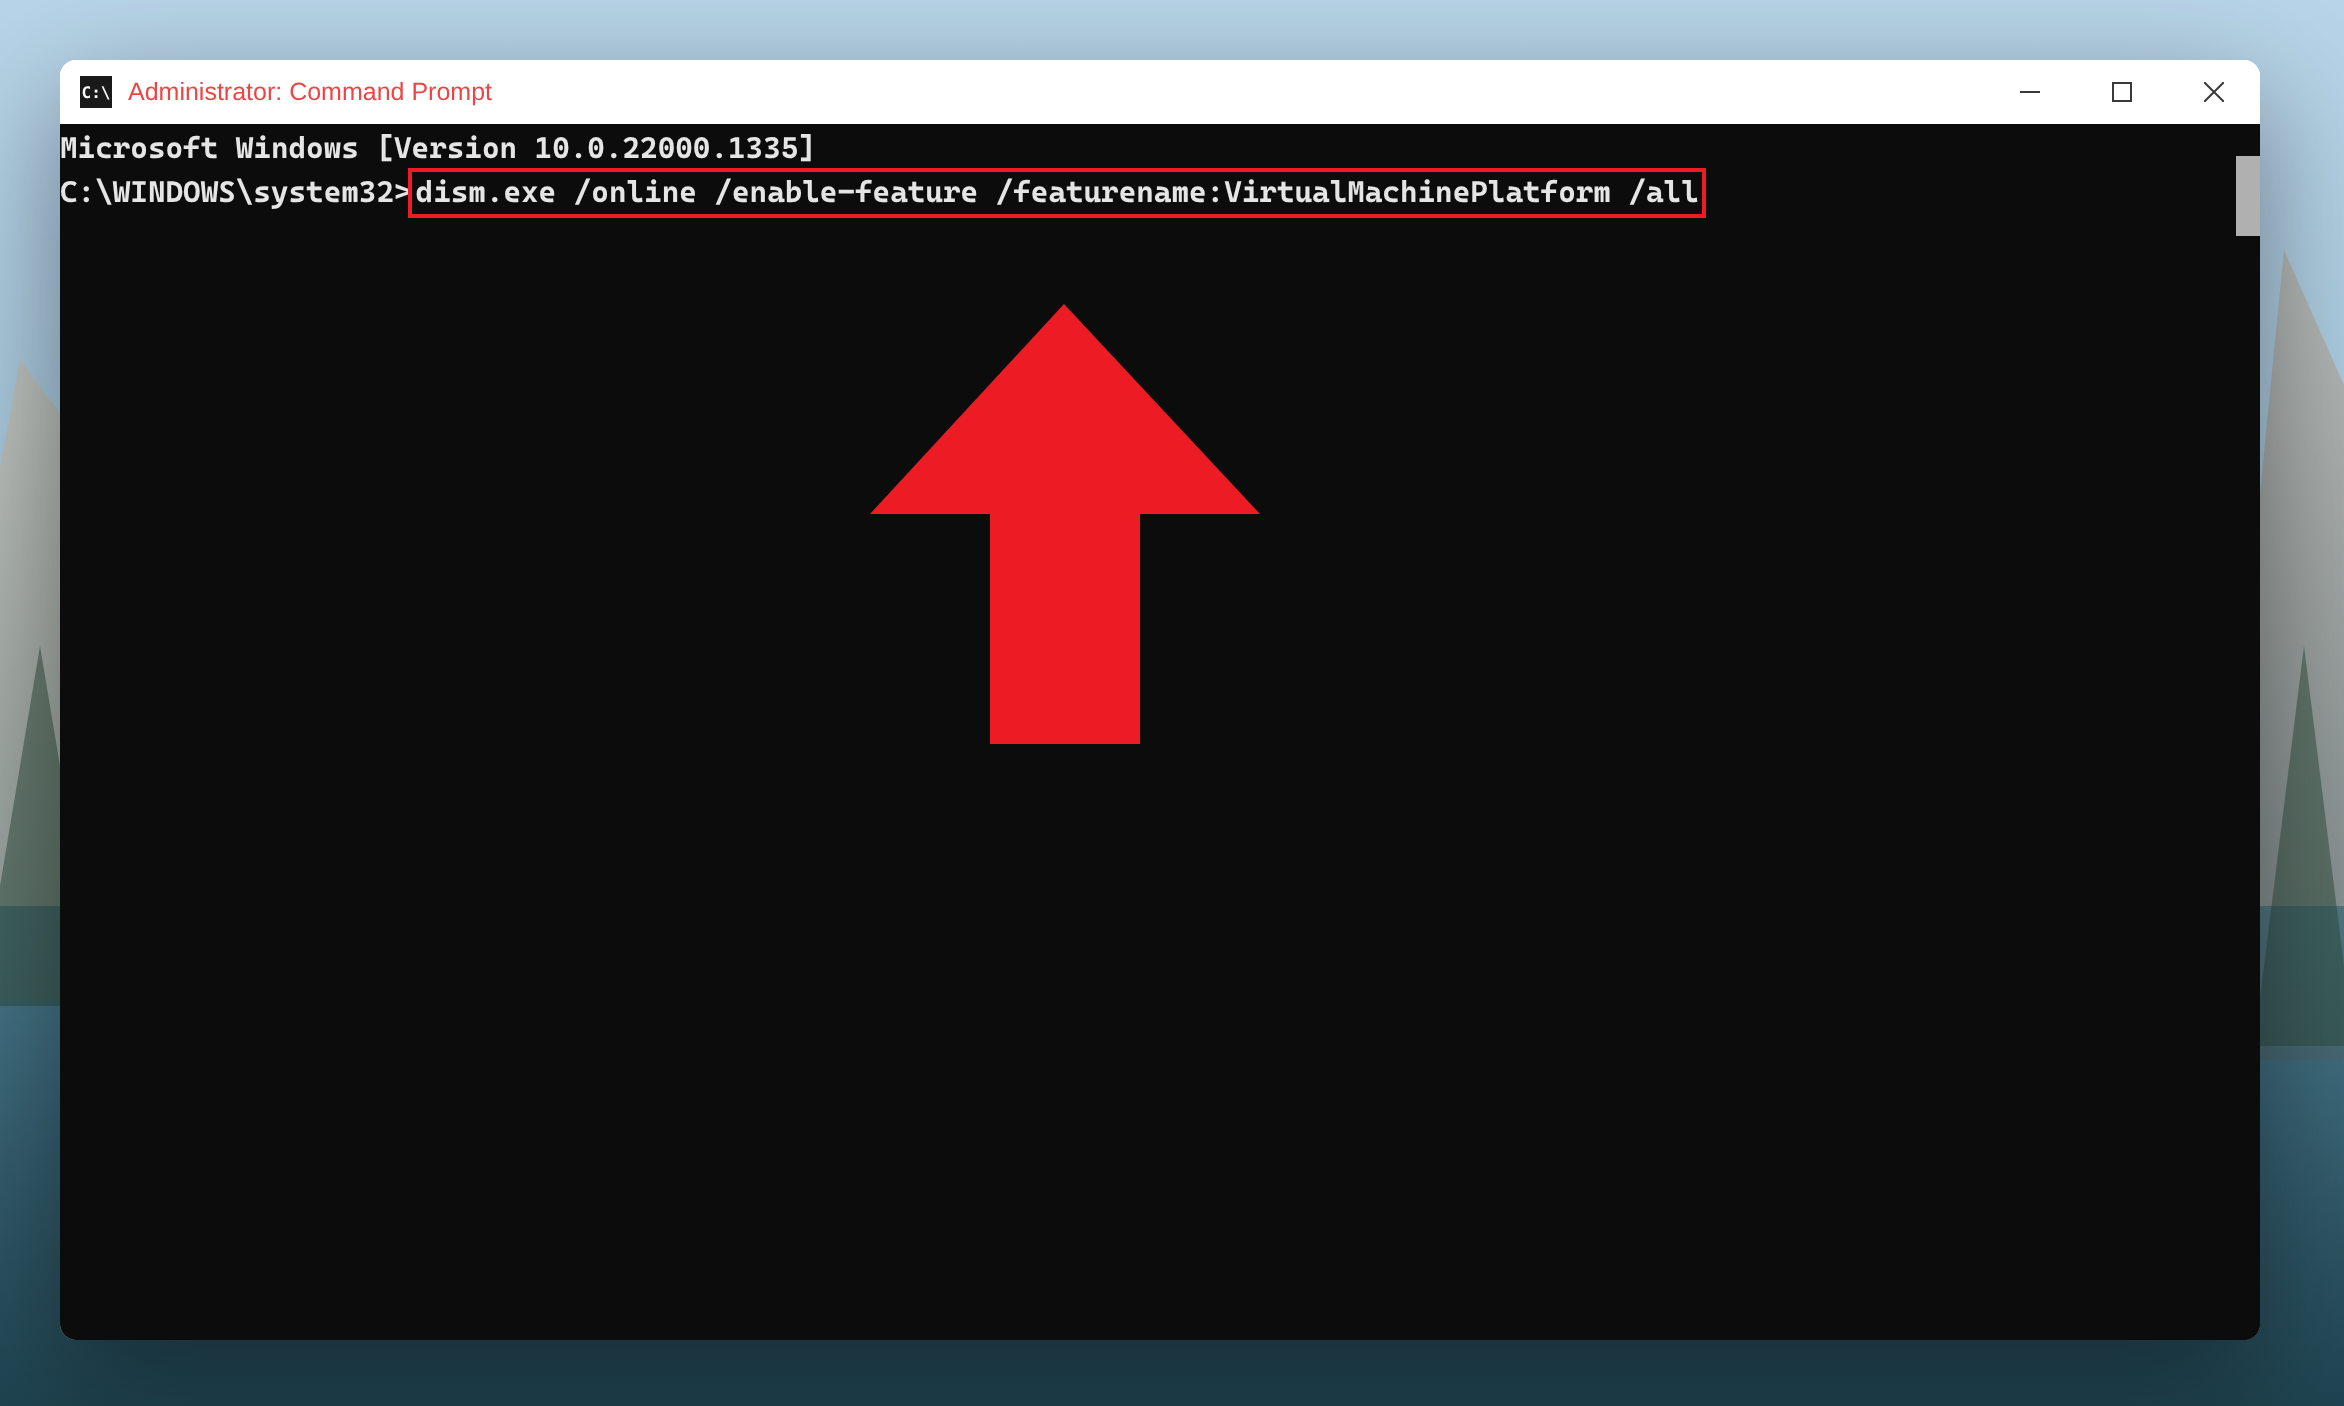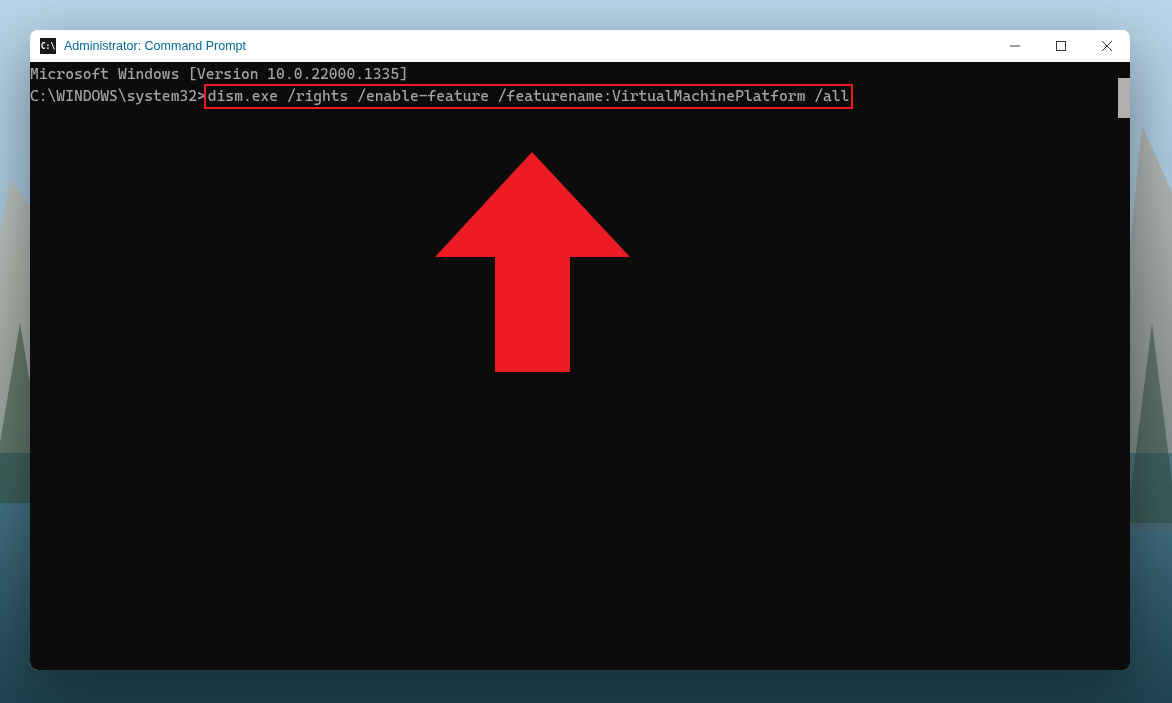--- a/index.html
+++ b/index.html
@@ -90,21 +90,21 @@
       background: #1a1a1a;
       display: inline-flex;
       align-items: center;
       justify-content: center;
       font-size: 8px;
       color: #fff;
       font-family: monospace;
       font-weight: bold;
     }
     .title-text {
-      color: #0369a1;
+      color: #ef4444;
       font-size: 12.5px;
       flex: 1;
     }
     .win-controls {
       display: flex;
       height: 100%;
     }
     .win-btn {
       width: 46px;
       height: 32px;
@@ -112,27 +112,28 @@
       align-items: center;
       justify-content: center;
       background: transparent;
       color: #1a1a1a;
     }
     .win-btn svg { stroke: #3a3a3a; }
 
     .terminal {
       flex: 1;
       background: #0c0c0c;
-      color: #a3a3a3;
+      color: #e5e5e5;
       font-family: 'Cascadia Mono', 'Consolas', monospace;
       font-size: 15px;
       line-height: 1.35;
       padding: 4px 0 4px 2px;
       position: relative;
       overflow: hidden;
+      font-weight: bold;
     }
     .terminal-inner {
       position: absolute;
       left: 0;
       right: 12px;
       top: 0;
       bottom: 0;
       padding: 2px 0 0 0;
     }
     .scrollbar-track {
@@ -199,21 +200,21 @@
             <line x1="10" y1="0" x2="0" y2="10" stroke-width="1"></line>
           </svg>
       </div>
     </div>
   </div>
 
   <div class="terminal">
     <div class="terminal-inner">
       <div class="line">Microsoft Windows [Version 10.0.22000.1335]</div>
       <div class="line"></div>
-      <div class="line"><span>C:\WINDOWS\system32&gt;</span><span class="cmd-highlight">dism.exe /rights /enable-feature /featurename:VirtualMachinePlatform /all</span></div>
+      <div class="line"><span>C:\WINDOWS\system32&gt;</span><span class="cmd-highlight">dism.exe /online /enable-feature /featurename:VirtualMachinePlatform /all</span></div>
 
       <svg class="arrow-annotation" width="195" height="220" viewBox="0 0 195 220">
         <polygon points="97,0 0,105 60,105 60,220 135,220 135,105 195,105" fill="#ed1c24"></polygon>
       </svg>
     </div>
     <div class="scrollbar-track">
       <div class="scrollbar-thumb"></div>
     </div>
   </div>
 </div>

